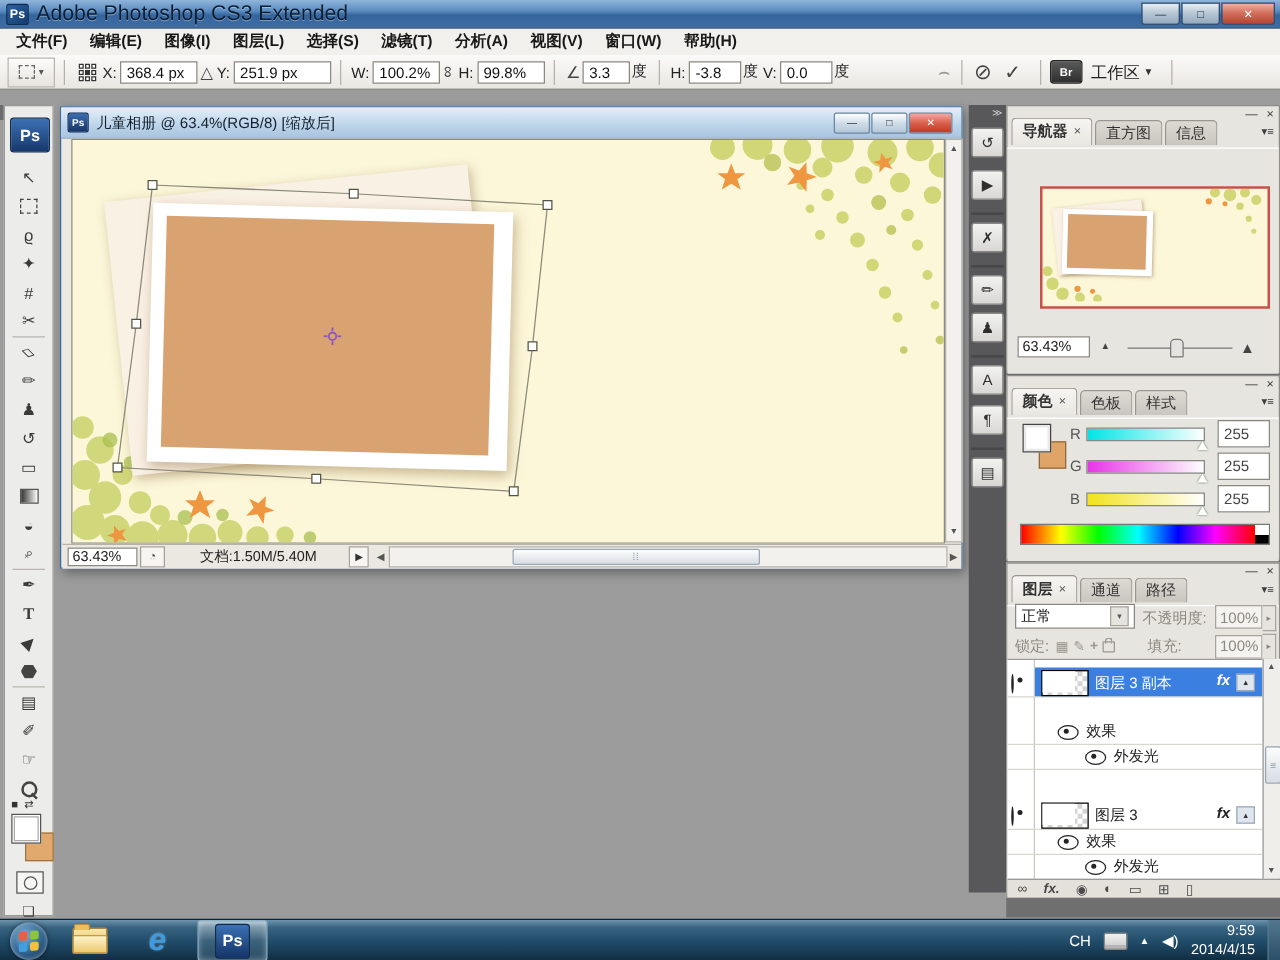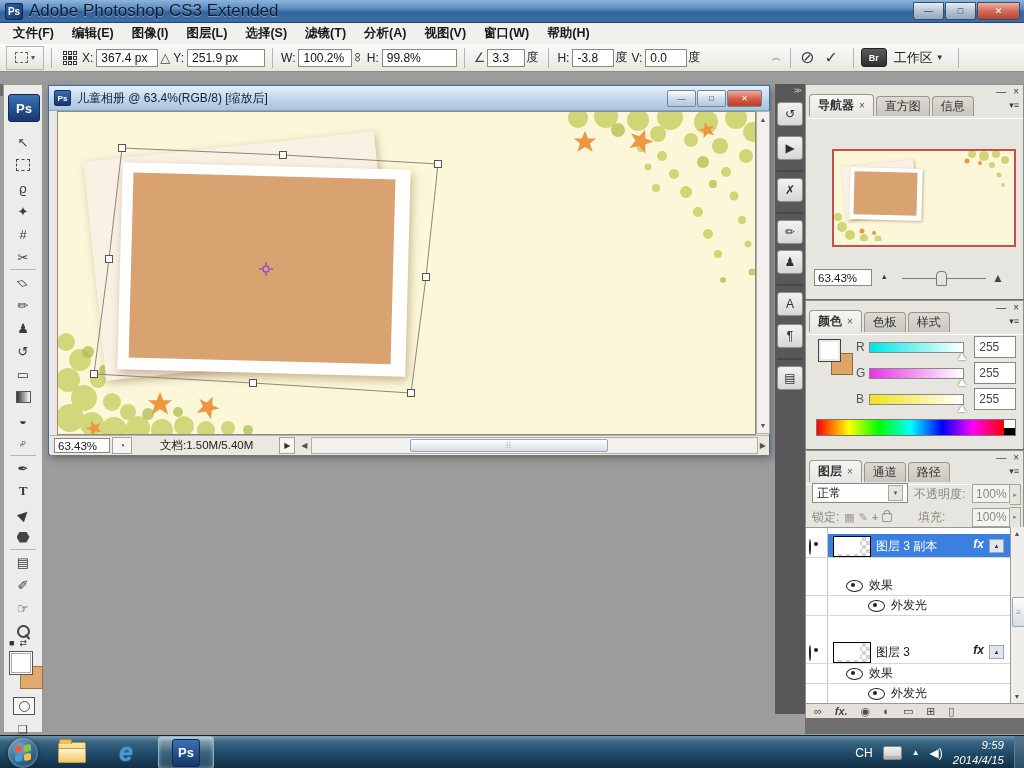--- a/index.html
+++ b/index.html
@@ -228,21 +228,21 @@
   .psbtn{width:54px;height:31px;margin-left:12px;border:1px solid #8fb3c9;border-radius:3px;flex:none;
          background:linear-gradient(rgba(255,255,255,.45),rgba(255,255,255,.12) 50%,rgba(120,170,200,.25));
          display:flex;align-items:center;justify-content:center;box-shadow:inset 0 0 5px rgba(255,255,255,.4);}
   .psbtn .ic{width:26px;height:26px;border-radius:3px;background:linear-gradient(#3c71b4,#14356a);
              border:1px solid #0d2a52;color:#fff;font-weight:bold;font-size:13px;display:flex;
              align-items:center;justify-content:center;}
   .tray{margin-left:auto;display:flex;align-items:center;color:#fff;gap:10px;padding-right:6px;}
   .kbd{width:17px;height:12px;background:linear-gradient(#f2f2f2,#c9c9c9);border:1px solid #888;border-radius:2px;
        box-shadow:inset 0 -3px 0 #b5b5b5;}
   .spk{font-size:12px;color:#fff;}
-  .clockblk{text-align:right;font-size:11.5px;line-height:1.3;margin-right:4px;font-style:italic;}
+  .clockblk{text-align:right;font-size:11.5px;line-height:1.3;margin-right:4px;}
   .showdesk{width:9px;height:33px;border-left:1px solid #5b7e95;background:linear-gradient(#52788f,#2a4d66);flex:none;}
 </style>
 </head>
 <body>
 
 <div class="app">
 
   <div class="abs tb">
     <span class="tb-ic">Ps</span>
     <span class="tb-title">Adobe Photoshop CS3 Extended</span>
@@ -277,30 +277,30 @@
         <i></i>
         <i></i>
         <i></i>
         <i class="c"></i>
         <i></i>
         <i></i>
         <i></i>
         <i></i>
       </span>
     <span class="olabel">X:</span>
-    <span class="obox" style="width:62px">367.4 px</span>
+    <span class="obox" style="width:62px">368.4 px</span>
     <span class="oic">△</span>
     <span class="olabel">Y:</span>
     <span class="obox" style="width:78px">251.9 px</span>
     <span class="osep"></span>
     <span class="olabel">W:</span>
     <span class="obox" style="width:54px">100.2%</span>
     <span class="oic rot90">∞</span>
     <span class="olabel">H:</span>
-    <span class="obox" style="width:75px">99.8%</span>
+    <span class="obox" style="width:54px">99.8%</span>
     <span class="osep"></span>
     <span class="oic">∠</span>
     <span class="obox" style="width:38px">3.3</span>
     <span class="olabel">度</span>
     <span class="osep"></span>
     <span class="olabel">H:</span>
     <span class="obox" style="width:42px">-3.8</span>
     <span class="olabel">度</span>
     <span class="olabel">V:</span>
     <span class="obox" style="width:42px">0.0</span>

